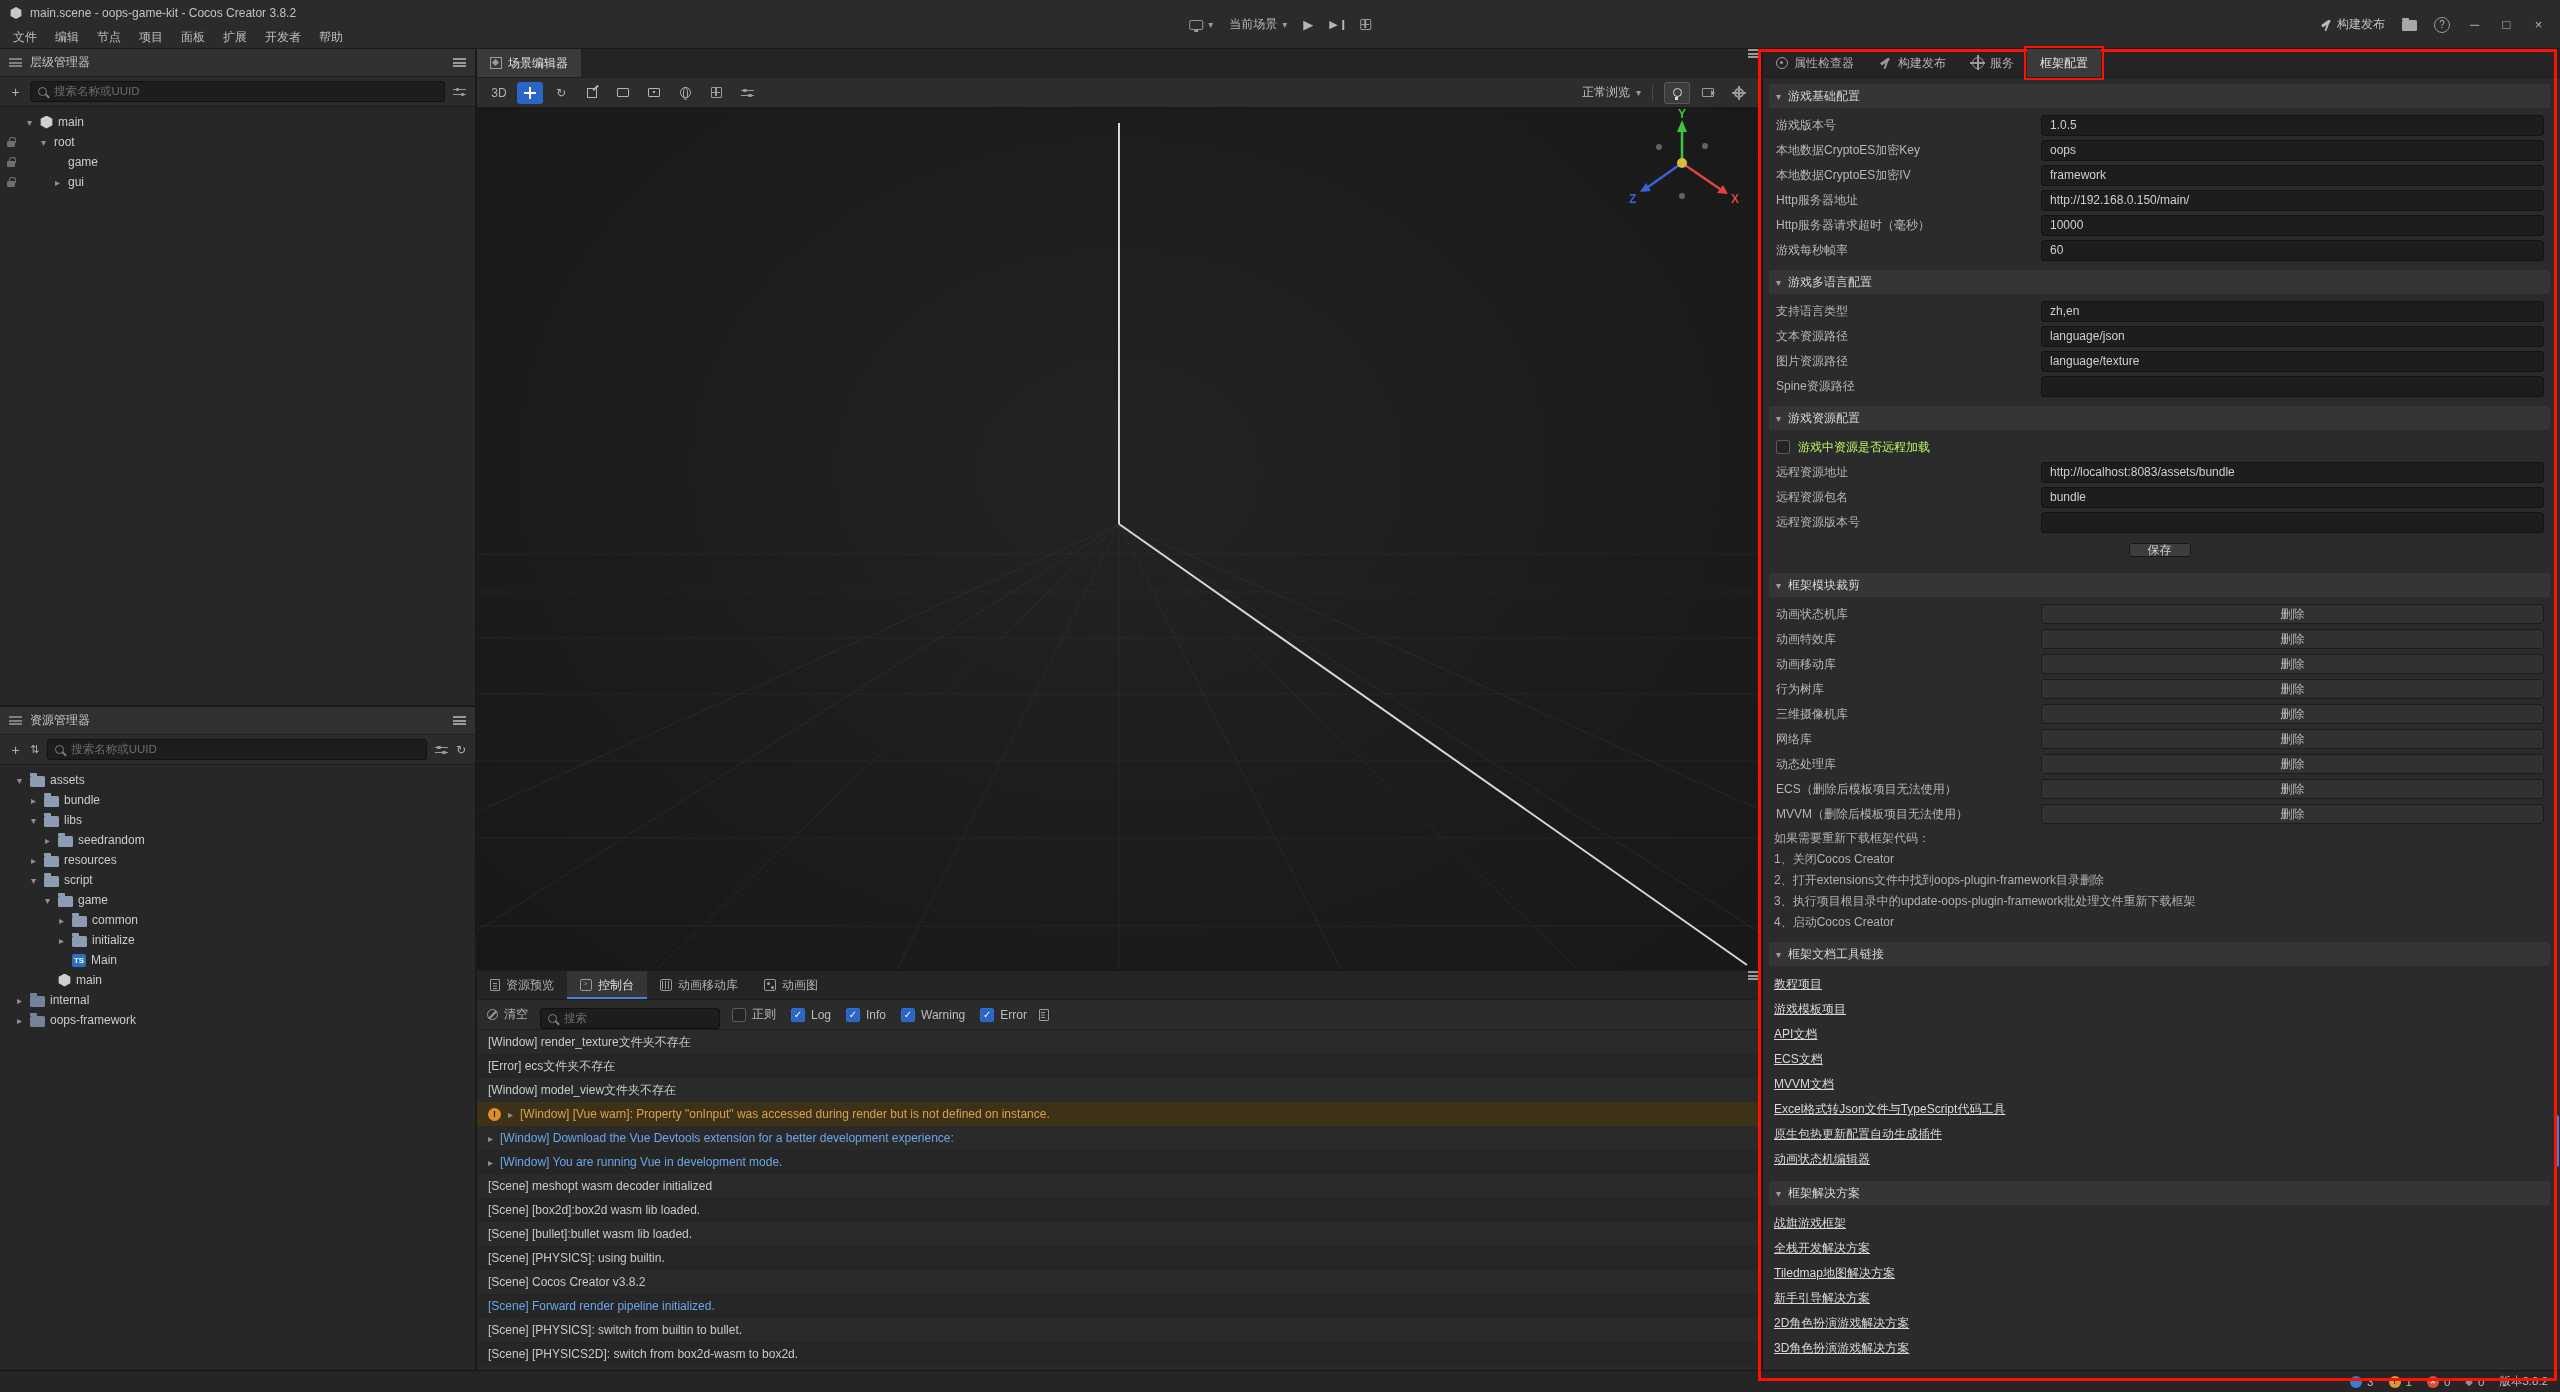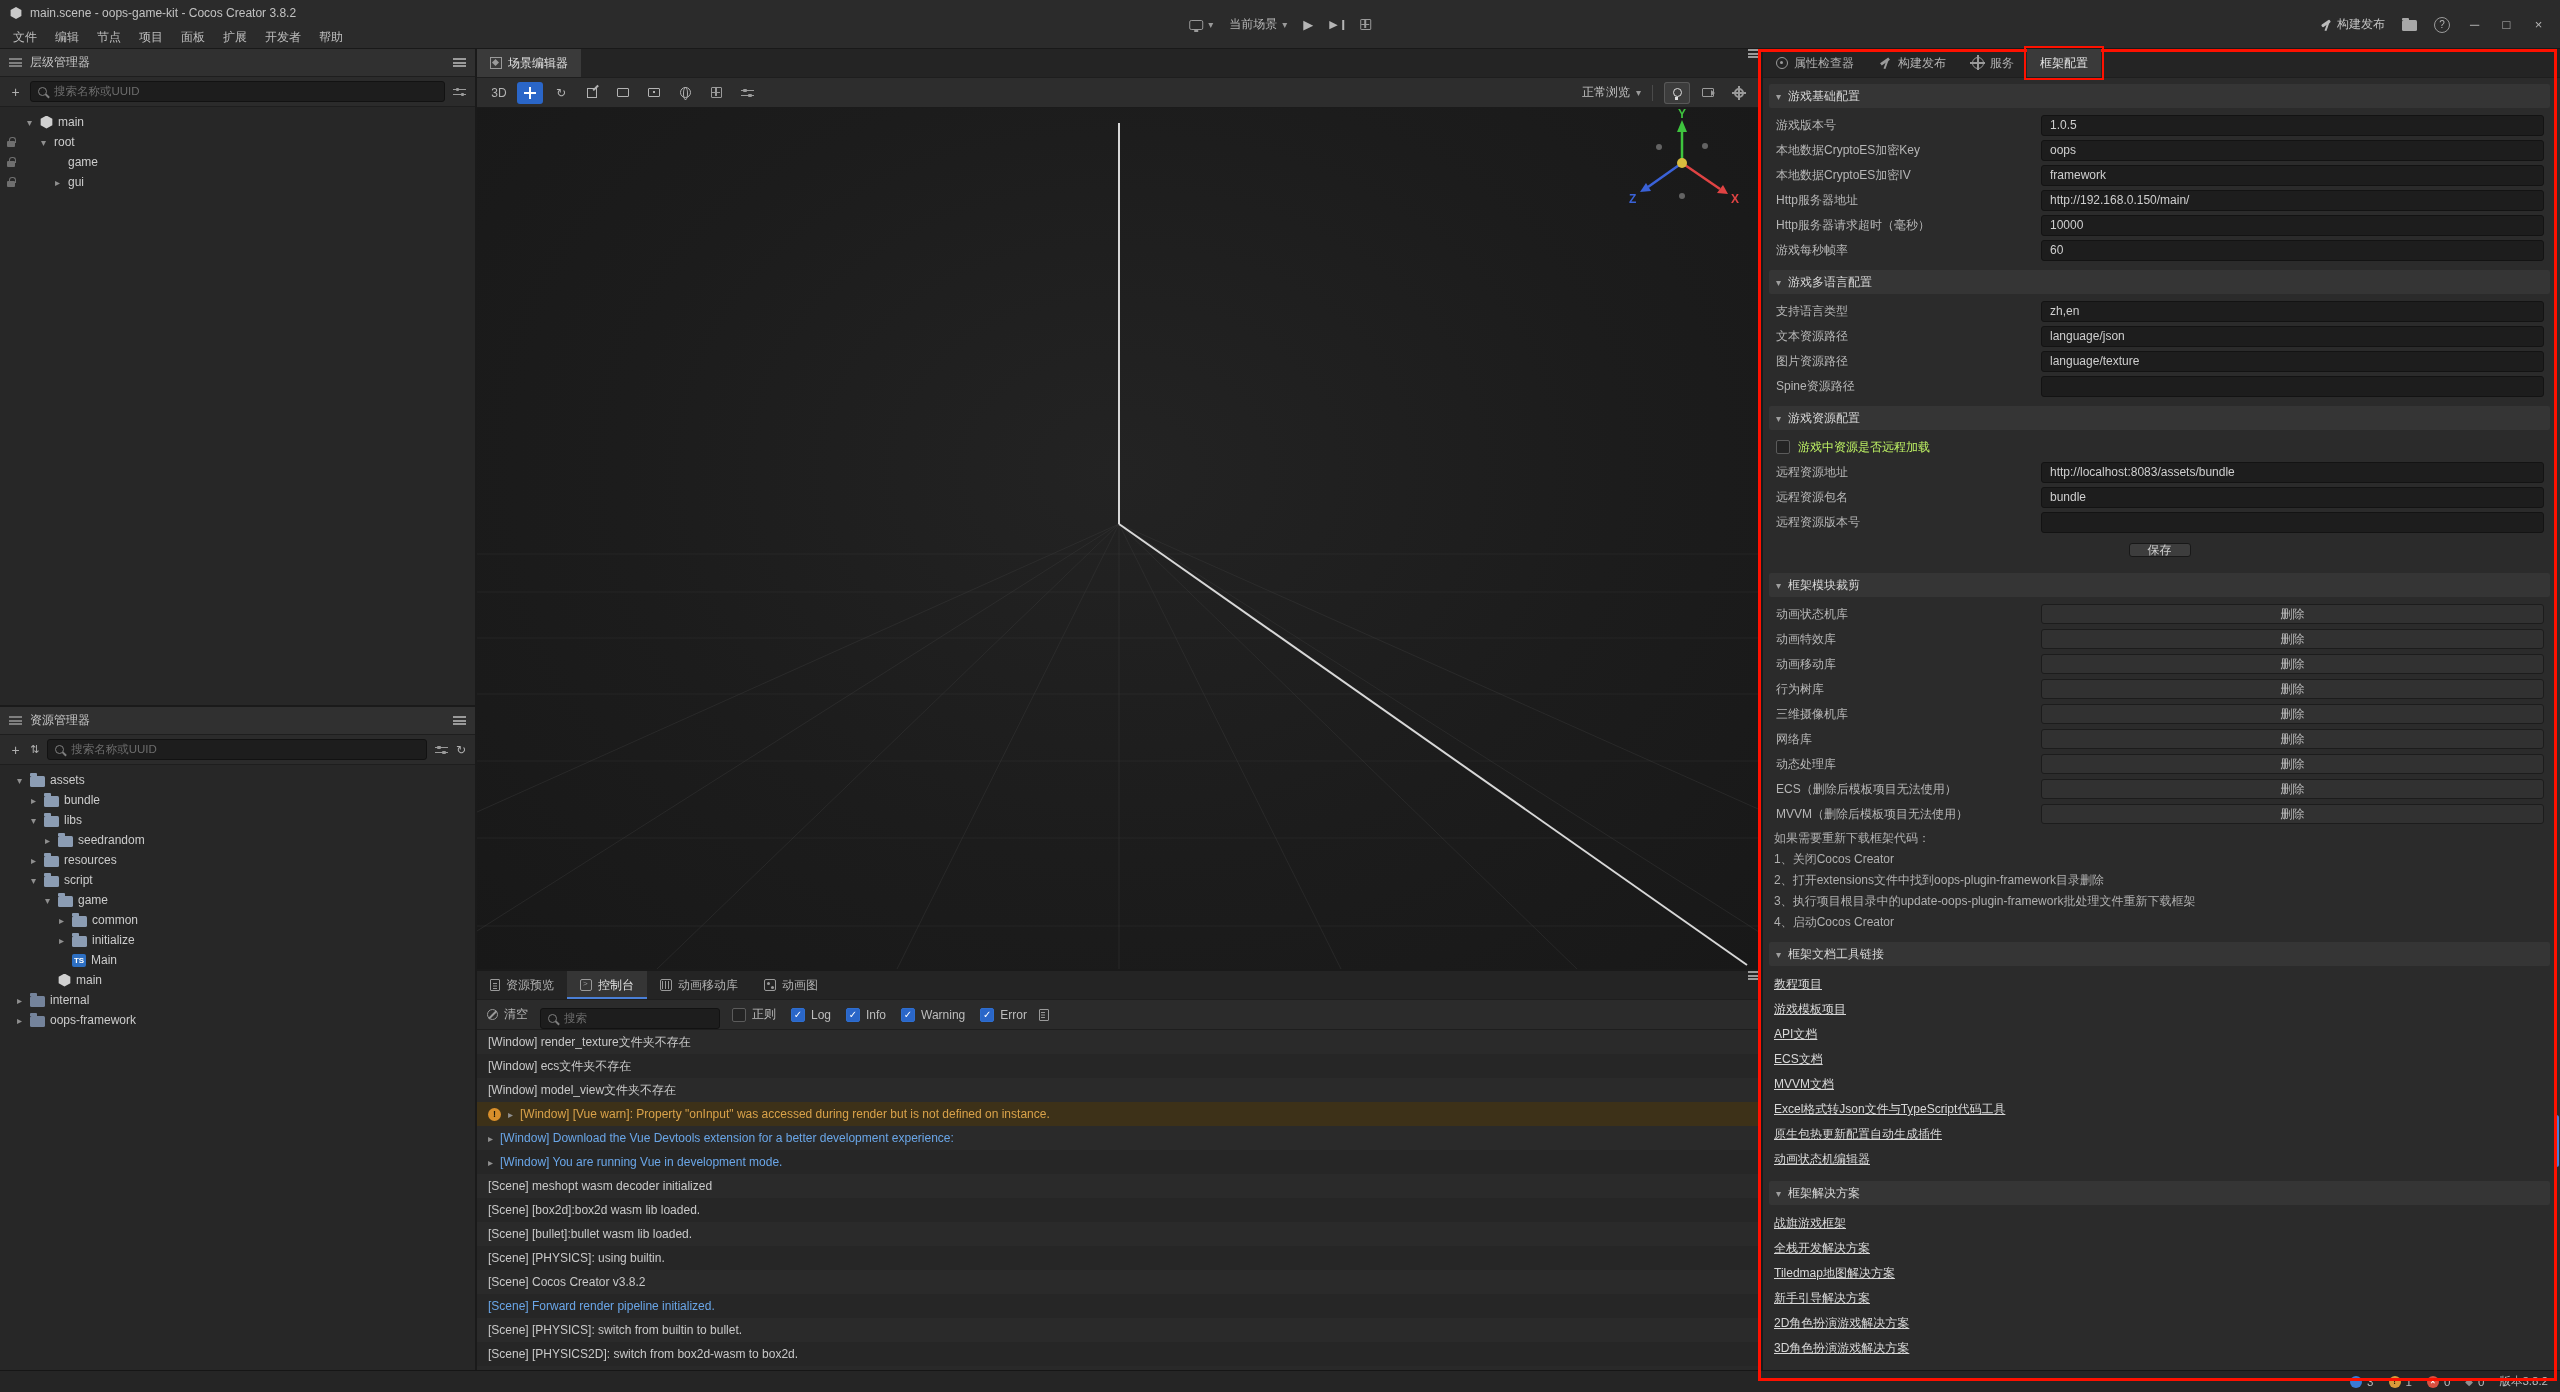--- a/index.html
+++ b/index.html
@@ -518,21 +518,21 @@
                 <span>Error</span>
               </label>
             </div>
           <span class="ic i-doc"></span>
         </div>
         <div class="log-list">
             <div class="log log">
               <span class="log-text">[Window] render_texture文件夹不存在</span>
             </div>
             <div class="log log">
-              <span class="log-text">[Window] ecs文件夹不存在</span>
+              <span class="log-text">[Error] ecs文件夹不存在</span>
             </div>
             <div class="log log">
               <span class="log-text">[Window] model_view文件夹不存在</span>
             </div>
             <div class="log warning">
               <span class="log-warn-ic">!</span>
               <span class="log-arrow">▸</span>
               <span class="log-text">[Window] [Vue warn]: Property "onInput" was accessed during render but is not defined on instance.</span>
             </div>
             <div class="log info">

